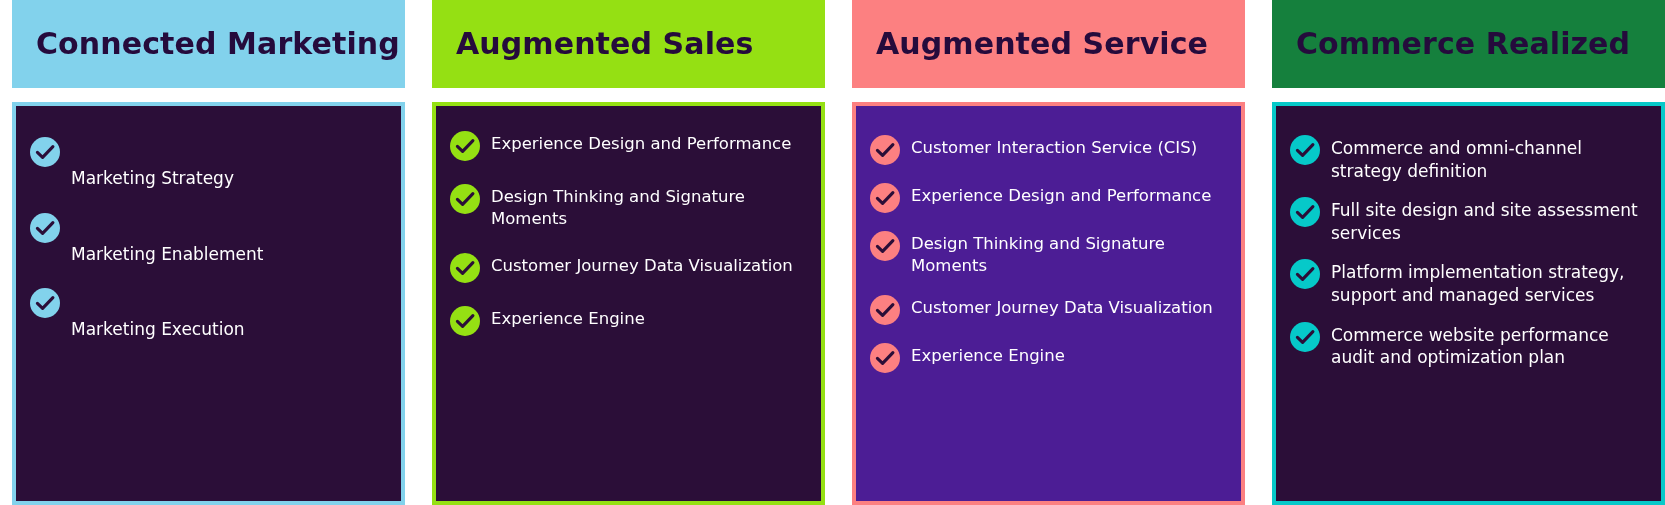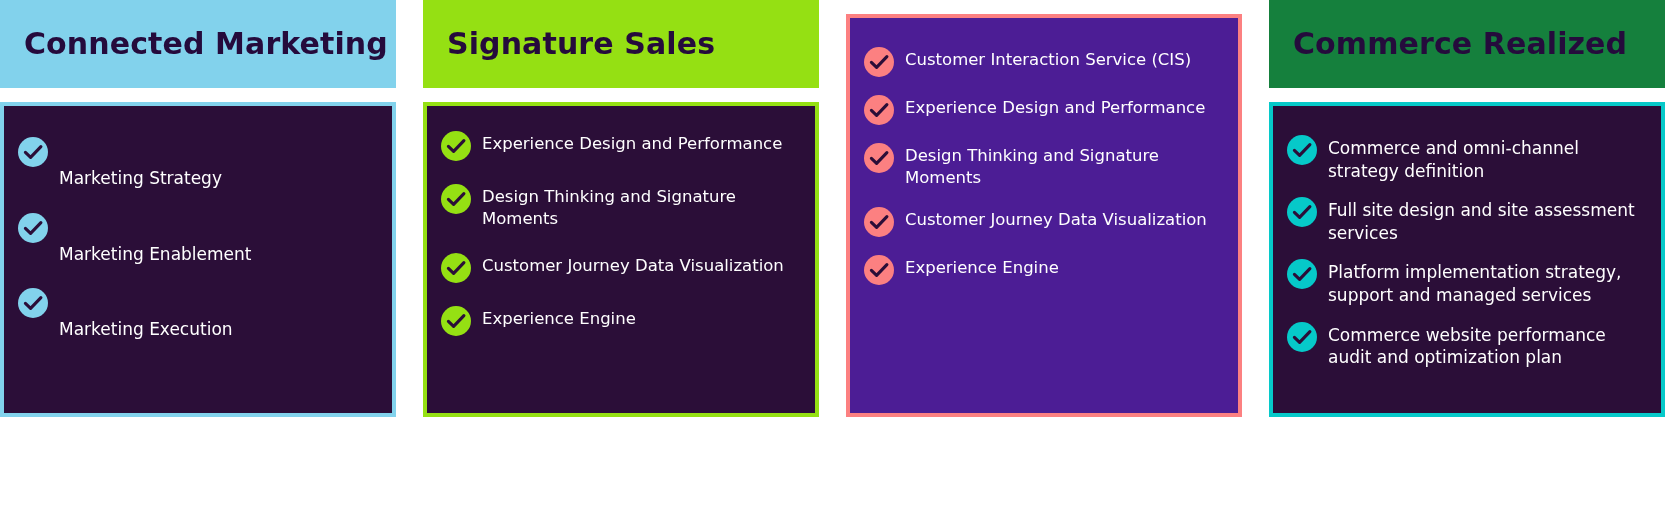--- a/index.html
+++ b/index.html
@@ -3,24 +3,24 @@
 <meta charset="utf-8">
 <style>
   * { margin:0; padding:0; box-sizing:border-box; }
   html, body {
     width:1665px; height:505px;
     background:#ffffff;
     font-family:"DejaVu Sans", sans-serif;
     overflow:hidden;
   }
   #board {
-    width:1665px; height:417px;
+    width:1665px; height:505px;
     display:flex;
     gap:27px;
-    padding:0 0 0 0;
+    padding:0 0 0 12px;
   }
   .column {
     flex:1 1 0;
     display:flex;
     flex-direction:column;
     min-width:0;
   }
   .col-header {
     height:88px;
     display:flex;
@@ -111,21 +111,21 @@
               <circle cx="15" cy="15" r="15" fill="#82D2EC"></circle>
               <path d="M7.4 15.3 L12.6 20.4 L22.9 9.6" fill="none" stroke="#2B0E38" stroke-width="3.1" stroke-linecap="round" stroke-linejoin="round"></path>
             </svg>
             <div class="item-label">Marketing Execution</div>
           </div>
         </div>
       </div>
     </div>
     <div class="column" data-col="1">
       <div class="col-header" style="background: rgb(149, 224, 19);">
-        <div class="col-header-title" style="color: rgb(37, 11, 60);">Signature Sales</div>
+        <div class="col-header-title" style="color: rgb(37, 11, 60);">Augmented Sales</div>
       </div>
       <div class="col-gap"></div>
       <div class="col-card" style="background: rgb(43, 14, 56); border-color: rgb(149, 224, 19);">
         <div class="items">
           <div class="item">
             <svg class="check-icon" viewBox="0 0 30 30">
               <circle cx="15" cy="15" r="15" fill="#95E013"></circle>
               <path d="M7.4 15.3 L12.6 20.4 L22.9 9.6" fill="none" stroke="#2B0E38" stroke-width="3.1" stroke-linecap="round" stroke-linejoin="round"></path>
             </svg>
             <div class="item-label">Experience Design and Performance</div>
@@ -148,20 +148,23 @@
             <svg class="check-icon" viewBox="0 0 30 30">
               <circle cx="15" cy="15" r="15" fill="#95E013"></circle>
               <path d="M7.4 15.3 L12.6 20.4 L22.9 9.6" fill="none" stroke="#2B0E38" stroke-width="3.1" stroke-linecap="round" stroke-linejoin="round"></path>
             </svg>
             <div class="item-label">Experience Engine</div>
           </div>
         </div>
       </div>
     </div>
     <div class="column" data-col="2">
+      <div class="col-header" style="background: rgb(252, 128, 129);">
+        <div class="col-header-title" style="color: rgb(37, 11, 60);">Augmented Service</div>
+      </div>
       <div class="col-gap"></div>
       <div class="col-card" style="background: #4c1d95; border-color: rgb(252, 128, 129);">
         <div class="items">
           <div class="item">
             <svg class="check-icon" viewBox="0 0 30 30">
               <circle cx="15" cy="15" r="15" fill="#FC8081"></circle>
               <path d="M7.4 15.3 L12.6 20.4 L22.9 9.6" fill="none" stroke="#2B0E38" stroke-width="3.1" stroke-linecap="round" stroke-linejoin="round"></path>
             </svg>
             <div class="item-label">Customer Interaction Service (CIS)</div>
           </div>

